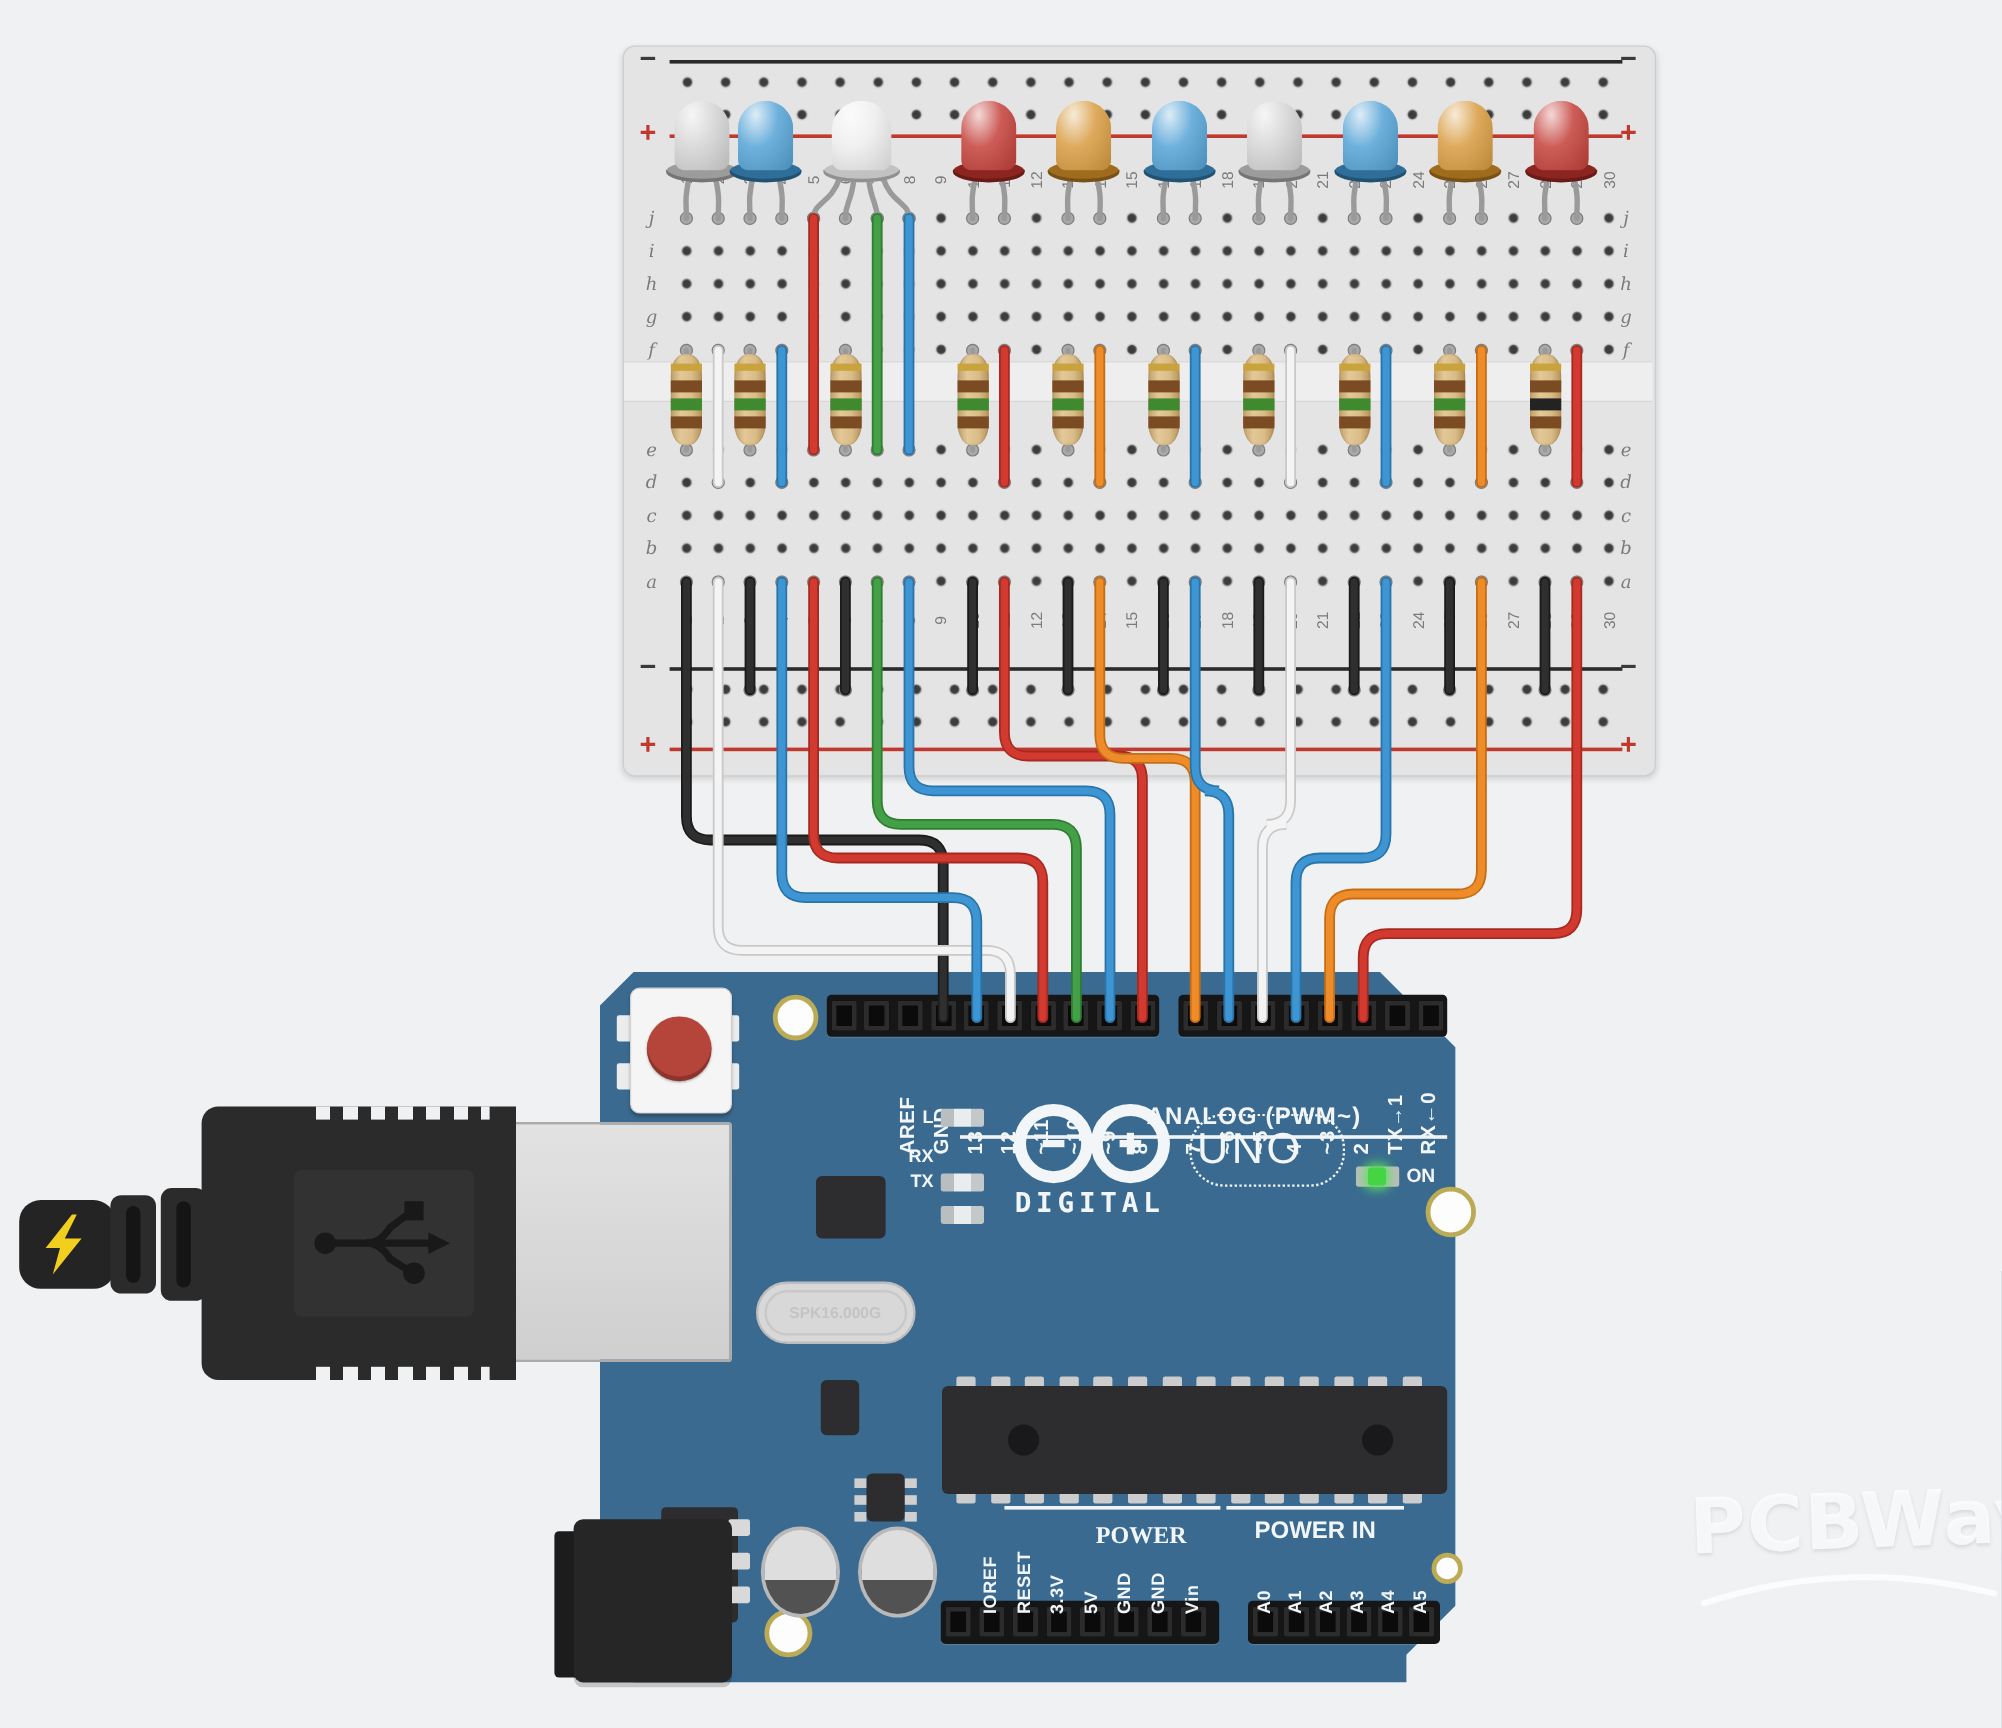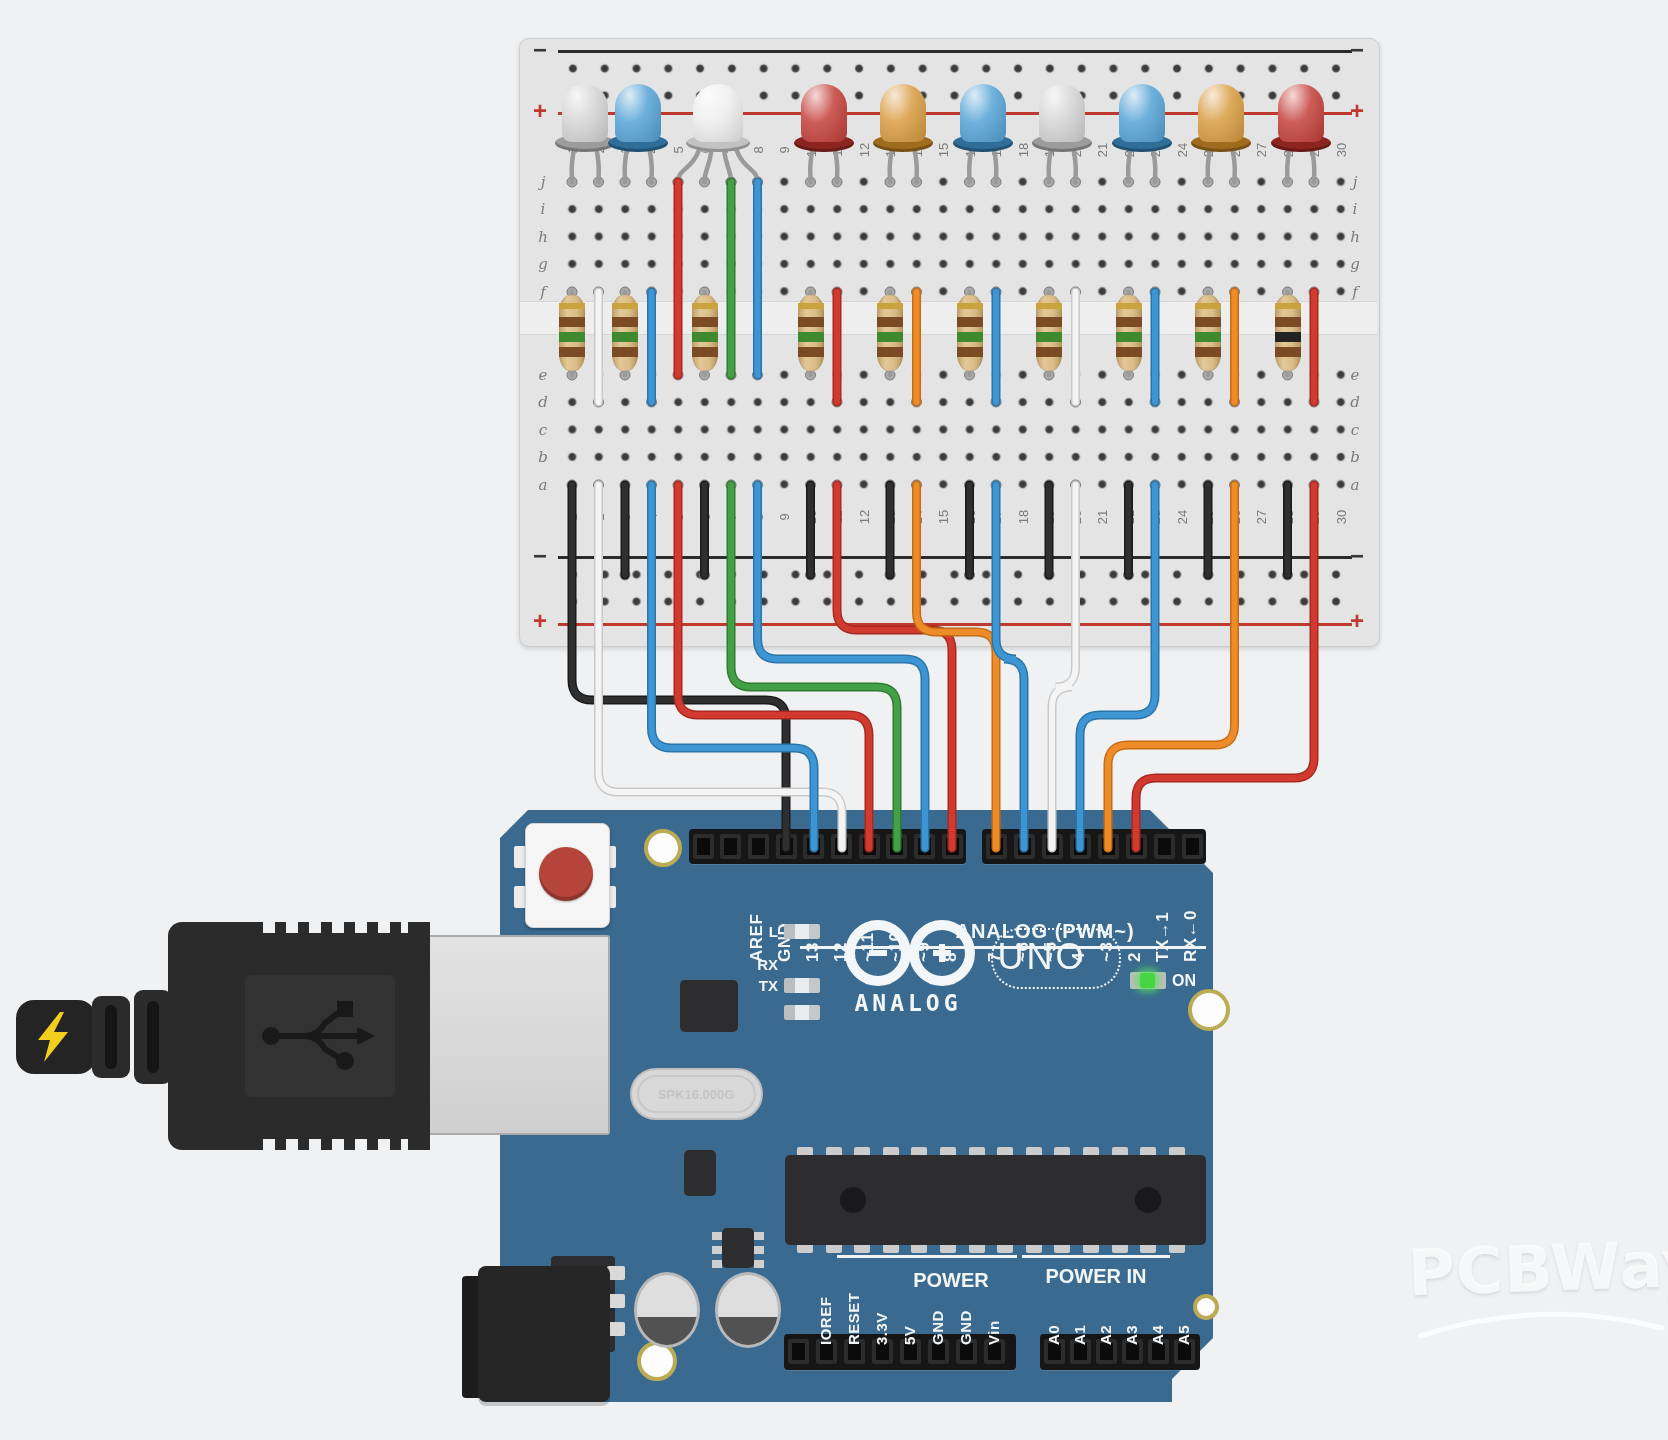--- a/index.html
+++ b/index.html
@@ -227,29 +227,29 @@
       <span class="pinlab" style="left: 1114px; top: 1328px; font-size: 15px;">A2</span>
       <span class="pinlab" style="left: 1140px; top: 1328px; font-size: 15px;">A3</span>
       <span class="pinlab" style="left: 1166px; top: 1328px; font-size: 15px;">A4</span>
       <span class="pinlab" style="left: 1192px; top: 1328px; font-size: 15px;">A5</span>
     </div>
 
   <div class="silkline" style="left:800px;top:946px;width:406px;"></div>
   <div class="silkline" style="left:837px;top:1255px;width:180px;"></div>
   <div class="silkline" style="left:1022px;top:1255px;width:148px;"></div>
   <div class="caption" style="left:1045px;top:931px;font-size:20px;letter-spacing:1px;">ANALOG (PWM~)</div>
-  <div class="caption" style="left:951px;top:1280px;font-size:20px;">POWER</div>
+  <div class="caption" style="left:951px;top:1280px;font-size:20px;font-family:Liberation Serif, serif;">POWER</div>
   <div class="caption" style="left:1096px;top:1276px;font-size:20px;">POWER IN</div>
 
   <div class="ring" style="left:845px;top:920px;width:66px;height:66px;box-sizing:border-box;"></div>
   <div class="ring" style="left:909px;top:920px;width:66px;height:66px;box-sizing:border-box;"></div>
   <div class="abs" style="left:869px;top:950px;width:18px;height:6px;background:#f2f6f8;"></div>
   <div class="abs" style="left:933px;top:950px;width:18px;height:6px;background:#f2f6f8;"></div>
   <div class="abs" style="left:939px;top:944px;width:6px;height:18px;background:#f2f6f8;"></div>
-  <div class="caption" style="left:908px;top:1003px;font-size:23px;letter-spacing:4px;font-family:'DejaVu Sans Mono',monospace;">ANALOG</div>
+  <div class="caption" style="left:908px;top:1003px;font-size:23px;letter-spacing:4px;font-family:'DejaVu Sans Mono',monospace;">DIGITAL</div>
 
   <div class="abs" style="left:991px;top:928px;width:126px;height:57px;border:2px dotted #f2f6f8;border-radius:29px;"></div>
   <div class="caption" style="left:1042px;top:957px;font-size:36px;font-weight:400;letter-spacing:3px;">UNO</div>
 
   <div id="status-leds">
       <span class="ledlab" style="left: 778px; top: 931px;">L</span>
       <span class="smdled" style="left: 784px; top: 924px;"></span>
       <span class="ledlab" style="left: 778px; top: 985px;">TX</span>
       <span class="smdled" style="left: 784px; top: 978px;"></span>
       <span class="ledlab" style="left: 778px; top: 964px;">RX</span>

